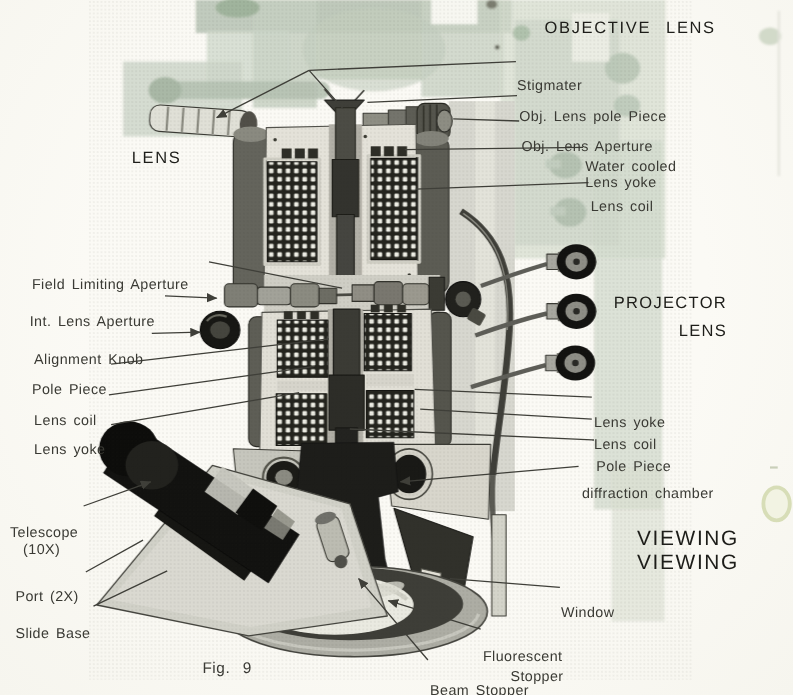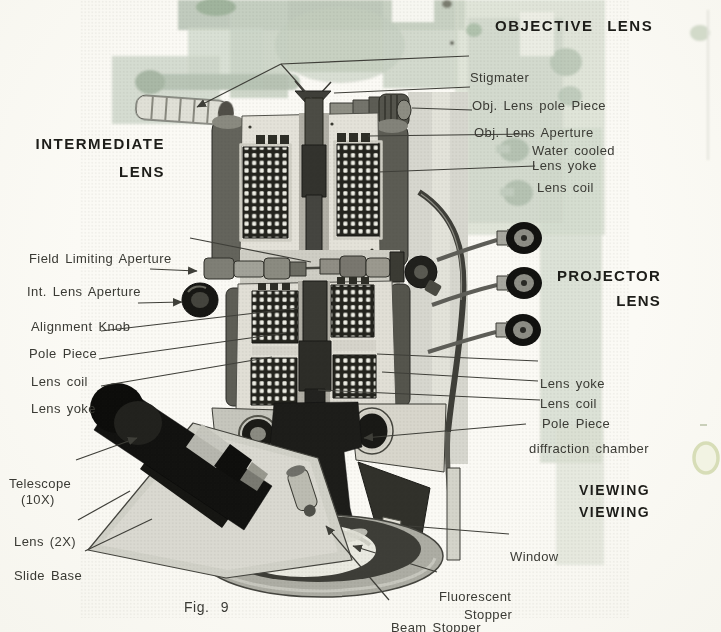--- a/index.html
+++ b/index.html
@@ -15,21 +15,21 @@
     background-size:3.5px 3.5px; pointer-events:none;
   }
   .lbl{
     position:absolute; font-size:13px; line-height:14.5px; color:#3a3a34;
     letter-spacing:.4px; word-spacing:2px; white-space:nowrap;margin-top:24px;
   }
   .lbl .ind1{padding-left:12px;}
   .lbl .ind2{padding-left:25px;}
   .lbl .ind3{padding-left:2px;}
   .hdr{
-    position:absolute; font-size:15px; font-weight:bold; color:#1d1d19;
+    position:absolute; font-size:15px; font-weight:normal; color:#1d1d19;
     letter-spacing:1.5px; word-spacing:8px; white-space:nowrap; line-height:28px;
   }
   .hdr.right{text-align:right;}
   .caption{
     position:absolute; font-size:14px; color:#3a3a35; word-spacing:7px; letter-spacing:.5px;
   }
 </style>
 </head>
 <body>
 
@@ -282,28 +282,27 @@
     <path d="M509,534 L409,526"></path>
     <path d="M437,572 L353,546" marker-end="url(#arr)"></path>
     <path d="M389,600 L326,526" marker-end="url(#arr)"></path>
   </g>
 </svg>
 
 <div class="halftone"></div>
 
 <div class="hdr" style="left:495px;top:16px;line-height:20px">OBJECTIVE LENS</div>
 <div class="hdr right" style="left:25px;top:130px;width:140px">
-  <div>INTERMEDIATE</div>
   <div>LENS</div>
 </div>
 <div class="hdr right" style="left:556px;top:263px;width:105px;line-height:25px;letter-spacing:1.2px">
   <div>PROJECTOR</div>
   <div>LENS</div>
 </div>
-<div class="hdr" style="left:579px;top:479px;line-height:22px;font-size:14px">
+<div class="hdr" style="left:579px;top:479px;line-height:22px;font-size:19px">
   <div>VIEWING</div>
   <div>VIEWING</div>
 </div>
 
 <div class="lbl" style="left:470px;top:47px">Stigmater</div>
 <div class="lbl" style="left:472px;top:75px">Obj. Lens pole Piece</div>
 <div class="lbl" style="left:474px;top:102px">Obj. Lens Aperture</div>
 <div class="lbl" style="left:532px;top:120px">
   <div>Water cooled</div>
   <div>Lens yoke</div>
@@ -312,21 +311,21 @@
 <div class="lbl" style="left:29px;top:228px">Field Limiting Aperture</div>
 <div class="lbl" style="left:27px;top:261px">Int. Lens Aperture</div>
 <div class="lbl" style="left:31px;top:296px">Alignment Knob</div>
 <div class="lbl" style="left:29px;top:323px">Pole Piece</div>
 <div class="lbl" style="left:31px;top:351px">Lens coil</div>
 <div class="lbl" style="left:31px;top:378px">Lens yoke</div>
 <div class="lbl" style="left:9px;top:452px;line-height:16px">
   <div>Telescope</div>
   <div class="ind1">(10X)</div>
 </div>
-<div class="lbl" style="left:14px;top:511px">Lens (2X)</div>
+<div class="lbl" style="left:14px;top:511px">Port (2X)</div>
 <div class="lbl" style="left:14px;top:545px">Slide Base</div>
 <div class="lbl" style="left:540px;top:353px">Lens yoke</div>
 <div class="lbl" style="left:540px;top:373px">Lens coil</div>
 <div class="lbl" style="left:542px;top:393px">Pole Piece</div>
 <div class="lbl" style="left:527px;top:415px;line-height:20px">
   <div class="ind3">diffraction chamber</div>
 </div>
 <div class="lbl" style="left:510px;top:526px">Window</div>
 <div class="lbl" style="left:439px;top:564px;line-height:18px">
   <div>Fluorescent</div>

